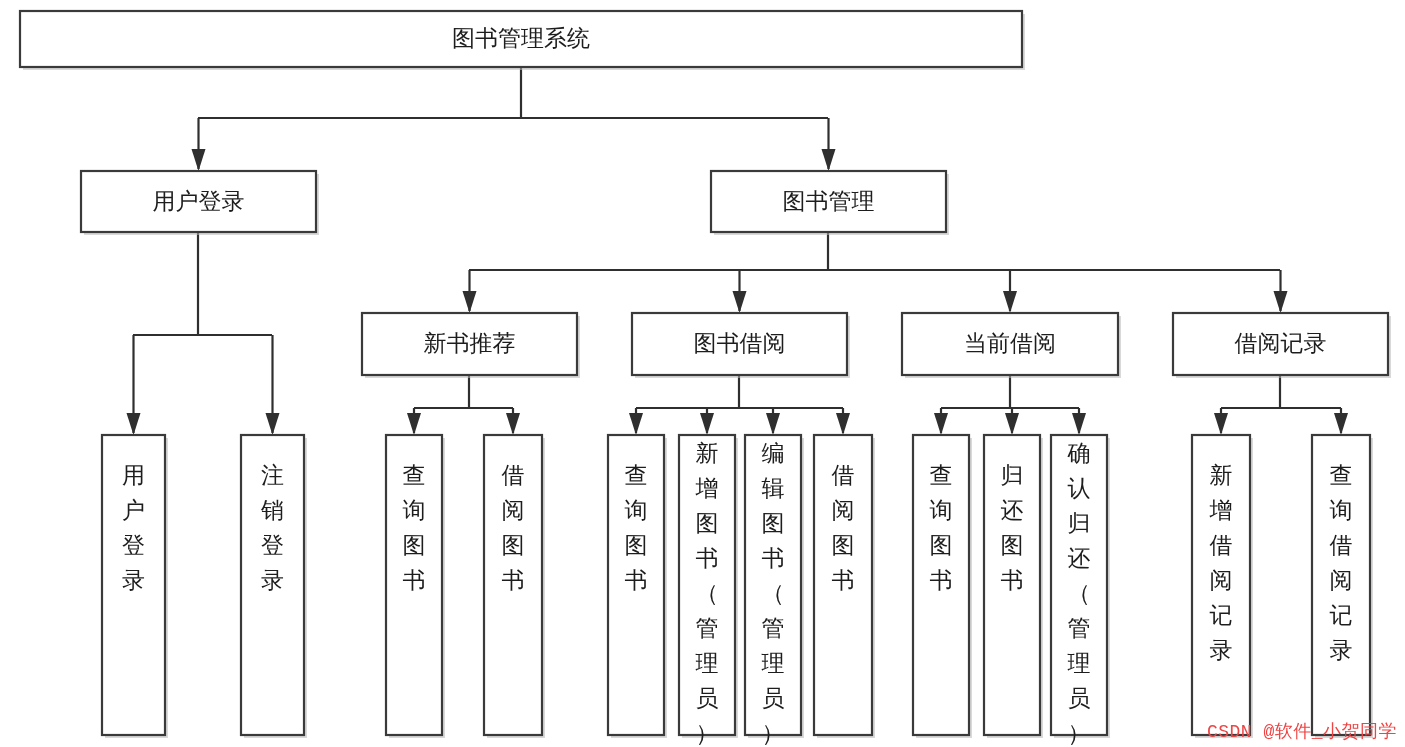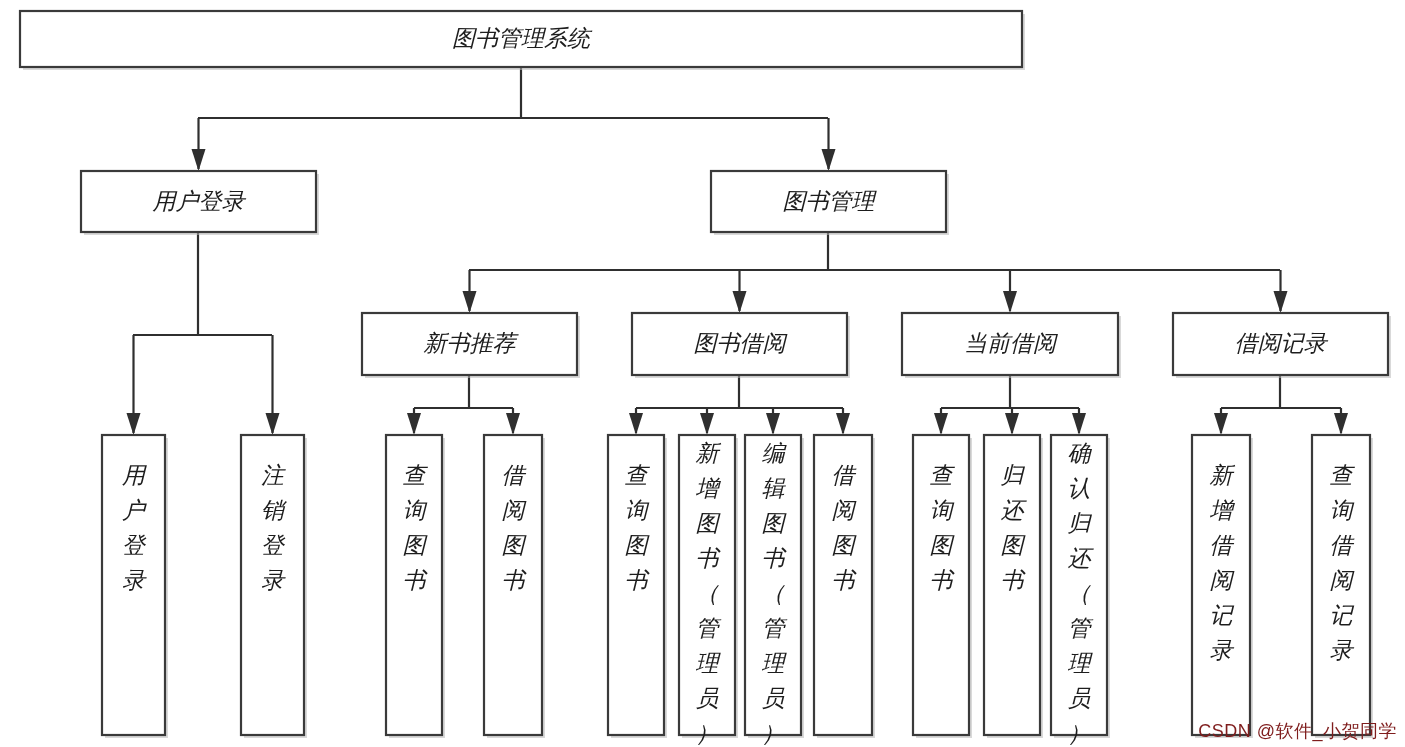--- a/index.html
+++ b/index.html
@@ -13,21 +13,20 @@
     font-family: "Liberation Sans", "DejaVu Sans", sans-serif;
     overflow: hidden;
     position: relative;
   }
   #diagram-root {
     position: absolute;
     left: 0;
     top: 0;
     width: 1405px;
     height: 747px;
-    font-style: italic;
   }
   .node-box {
     fill: #ffffff;
     stroke: #3a3a3a;
     stroke-width: 2.2;
   }
   .node-shadow {
     fill: #b9b9b9;
     opacity: 0.55;
   }
@@ -51,23 +50,23 @@
   .node-label-vertical {
     fill: #1d1d1d;
     font-family: "Liberation Sans", "DejaVu Sans", sans-serif;
     font-size: 23px;
     text-anchor: middle;
   }
   .watermark {
     position: absolute;
     right: 8px;
     bottom: 4px;
-    font-family: Liberation Sans, sans-serif;
+    font-family: Liberation Mono, monospace;
     font-size: 18px;
-    color: #7f1d1d;
+    color: #ef4444;
     white-space: nowrap;
     letter-spacing: 0.5px;
   }
 </style>
 </head>
 <body>
 
 <div id="diagram-root">
   <svg id="diagram-svg" width="1405" height="747" viewBox="0 0 1405 747" xmlns="http://www.w3.org/2000/svg">
       <g>

